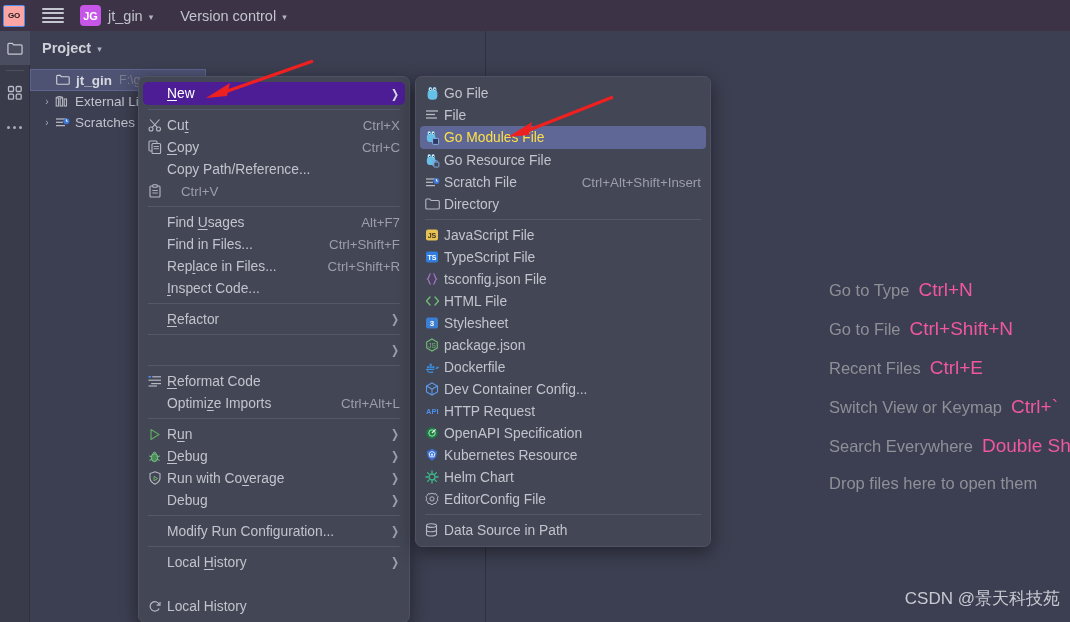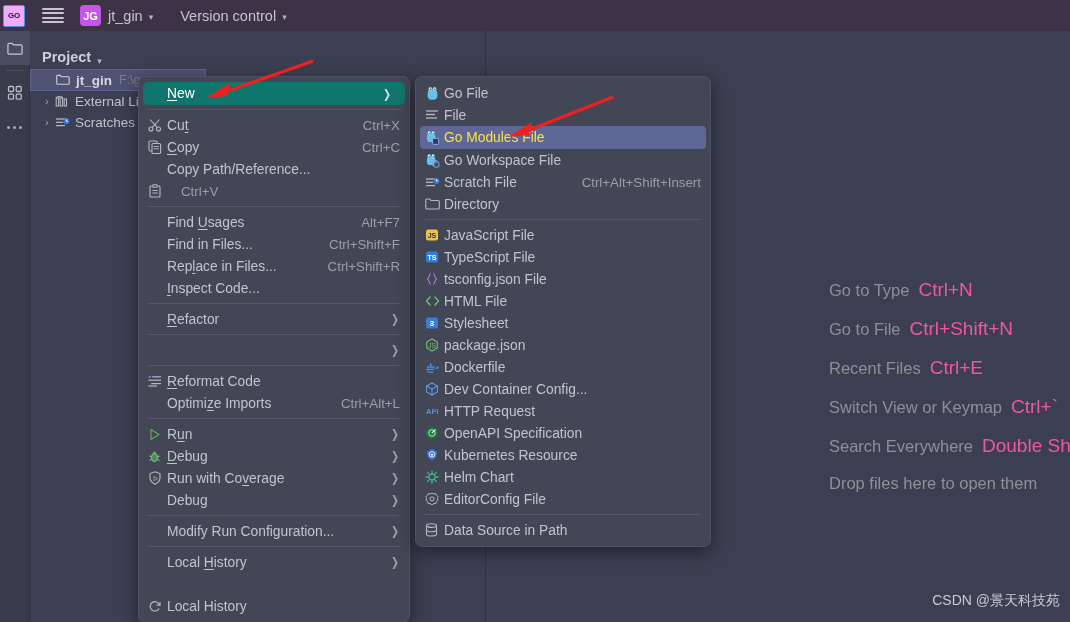--- a/index.html
+++ b/index.html
@@ -15,21 +15,21 @@
 
   
   .titlebar {
     position: absolute; left: 0; top: 0; width: 1070px; height: 31px;
     background: #3c3347;
     display: flex; align-items: center;
   }
   .go-logo {
     width: 22px; height: 22px; margin-left: 3px; margin-right: 8px;
     border: 1.6px solid #4f8cf0; border-radius: 2px;
-    background: #f0abfc;
+    background: #fca5a5;
     display: flex; align-items: center; justify-content: center;
     font-size: 8px; font-weight: bold; color: #1b1b1b; letter-spacing: -0.3px;
     font-family: "Liberation Sans", sans-serif;
     flex: 0 0 auto;
   }
   .hamburger { width: 22px; height: 16px; margin-left: 9px; margin-right: 16px; display:flex; flex-direction:column; justify-content:space-between; flex:0 0 auto;}
   .hamburger i { display:block; height: 2px; background: #c5c7d0; border-radius: 1px; }
   .proj-badge {
     width: 21px; height: 21px; border-radius: 4px;
     background: #c656e8;
@@ -53,21 +53,21 @@
   .act-sep { width: 18px; height: 1px; background: #4c4f5d; margin: 5px auto 5px auto; }
   .dots { display:flex; gap:3px; justify-content:center; align-items:center; height:34px; }
   .dots i { width:3px;height:3px;border-radius:50%;background:#a9abb6;display:block;}
 
   
   .toolwin {
     position: absolute; left: 30px; top: 31px; width: 456px; height: 591px;
     background: #3c3f51;
     border-right: 1px solid #2f313c;
   }
-  .tw-header { height: 34px; display: flex; align-items: flex-end; padding-left: 12px; }
+  .tw-header { height: 34px; display: flex; align-items: center; padding-left: 12px; }
   .tw-title { color: #ced0d8; font-size: 14.5px; font-weight: bold; }
   .tree { padding-top: 4px; }
   .tree-row { height: 21px; display: flex; align-items: center; padding-left: 10px; font-size: 13.5px; color: #c0c2cc; }
   .tree-row.sel { background: #4e5273; border: 1px solid #5e6490; height: 22px; margin-right: 0; }
   .tw-arrow { width: 14px; color: #a5a7b2; font-size: 10px; display:inline-block; text-align:center;}
   .tree-label { margin-left: 5px; }
   .tree-label.bold { font-weight: bold; color: #d6d8e0; }
   .tree-path { margin-left: 7px; color: #7b7e8d; font-size: 12.5px; }
   .ic { width: 16px; height: 16px; display: inline-flex; align-items: center; justify-content: center; flex: 0 0 auto; }
 
@@ -75,21 +75,21 @@
   .editor-bg {
     position: absolute; left: 487px; top: 31px; width: 583px; height: 591px;
     background: #3c3f51;
   }
   .hints { position: absolute; left: 342px; top: 248px; }
   .hint-row { height: 39px; display: flex; align-items: baseline; white-space: nowrap; }
   .hint-label { color: #8e9098; font-size: 16.5px; }
   .hint-key { color: #f0579e; font-size: 19px; margin-left: 9px; }
   .watermark {
     position: absolute; right: 10px; bottom: 12px;
-    color: #c8cad2; font-size: 14px;
+    color: #c8cad2; font-size: 17px;
     font-family: "Liberation Sans", sans-serif;
   }
 
   
   .menu {
     position: absolute;
     background: #434654;
     border: 1px solid #4f5262;
     border-radius: 7px;
     box-shadow: 0 5px 18px rgba(0,0,0,0.45);
@@ -103,24 +103,24 @@
     padding: 0 9px 0 9px;
     color: #c2c4cd; font-size: 13.8px;
     white-space: nowrap;
   }
   .mi.tall { height: 23px; }
   .mi .mi-ic { width: 19px; flex: 0 0 auto; display: flex; align-items: center; justify-content: flex-start; }
   .mi .mi-label { flex: 1 1 auto; overflow: hidden; text-overflow: ellipsis; }
   .mi .mi-key { color: #9c9eaa; font-size: 13.3px; margin-left: 14px; flex: 0 0 auto; }
   .mi .mi-sub { color: #9c9eaa; font-size: 12px; margin-left: 10px; flex: 0 0 auto; transform: scaleX(0.8); }
   .mi.hl {
-    background: #0f766e;
+    background: #4c1d95;
     color: #ffffff;
     border-radius: 5px;
-    margin: 0 4px; padding: 0 13px 0 5px;
+    margin: 0 4px; padding: 0 5px 0 5px;
   }
   .mi.hl .mi-sub { color: #d7daea; }
   .mi.hl2 {
     background: #5e6795;
     color: #fde047;
     border-radius: 4px;
     margin: 0 4px; padding: 0 5px 0 5px;
   }
   .msep { height: 1px; background: #55586a; margin: 4px 9px; }
   .u { text-decoration: underline; text-underline-offset: 2px; }
@@ -502,21 +502,21 @@
           <ellipse cx="4.2" cy="3.2" rx="1.7" ry="2.1" fill="#66c0e8"></ellipse>
           <ellipse cx="8.1" cy="3.2" rx="1.7" ry="2.1" fill="#66c0e8"></ellipse>
           <ellipse cx="4.2" cy="3.1" rx="1.1" ry="1.4" fill="#fff"></ellipse>
           <ellipse cx="8.1" cy="3.1" rx="1.1" ry="1.4" fill="#fff"></ellipse>
           <circle cx="4.4" cy="3.3" r="0.65" fill="#23272e"></circle>
           <circle cx="8.3" cy="3.3" r="0.65" fill="#23272e"></circle>
           <rect x="7.4" y="7.6" width="5" height="5" rx="0.8" fill="none" stroke="#7aa8e0" stroke-width="1"></rect>
           <rect x="8.9" y="9.1" width="5" height="5" rx="0.8" fill="#434654" stroke="#7aa8e0" stroke-width="1"></rect>
         </svg>
       </span>
-      <span class="mi-label">Go Workspace File</span>
+      <span class="mi-label">Go Resource File</span>
     </div>
 
     <div class="mi">
       <span class="mi-ic">
         <svg width="15" height="13" viewBox="0 0 15 13">
           <line x1="1" y1="3" x2="11" y2="3" stroke="#b6b8c3" stroke-width="1.3"></line>
           <line x1="1" y1="6.3" x2="8" y2="6.3" stroke="#b6b8c3" stroke-width="1.3"></line>
           <line x1="1" y1="9.6" x2="10" y2="9.6" stroke="#b6b8c3" stroke-width="1.3"></line>
           <circle cx="11.4" cy="5" r="3" fill="#3d78d8"></circle>
           <path d="M11.4 3.1v2h1.4" stroke="#fff" stroke-width="0.9" fill="none"></path>

